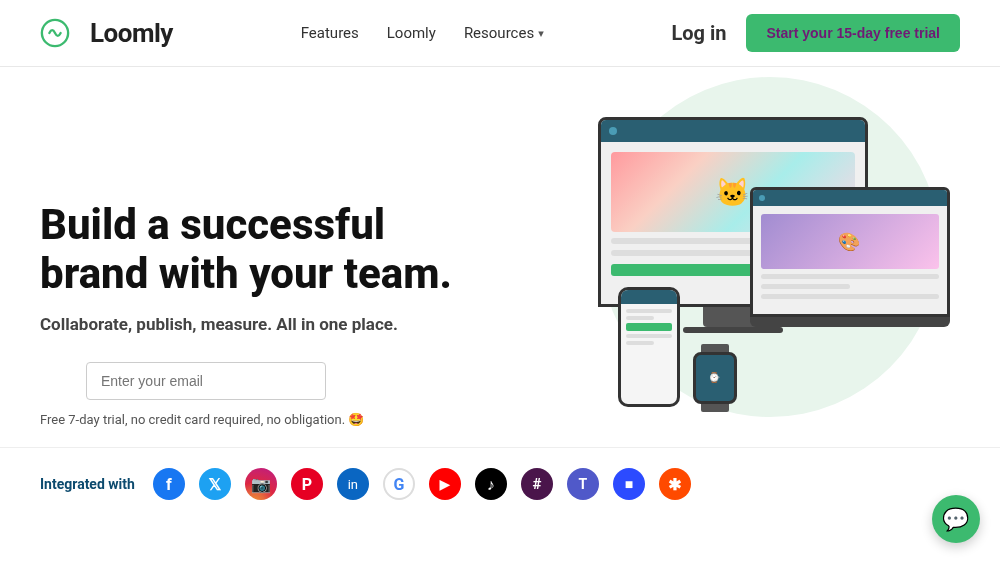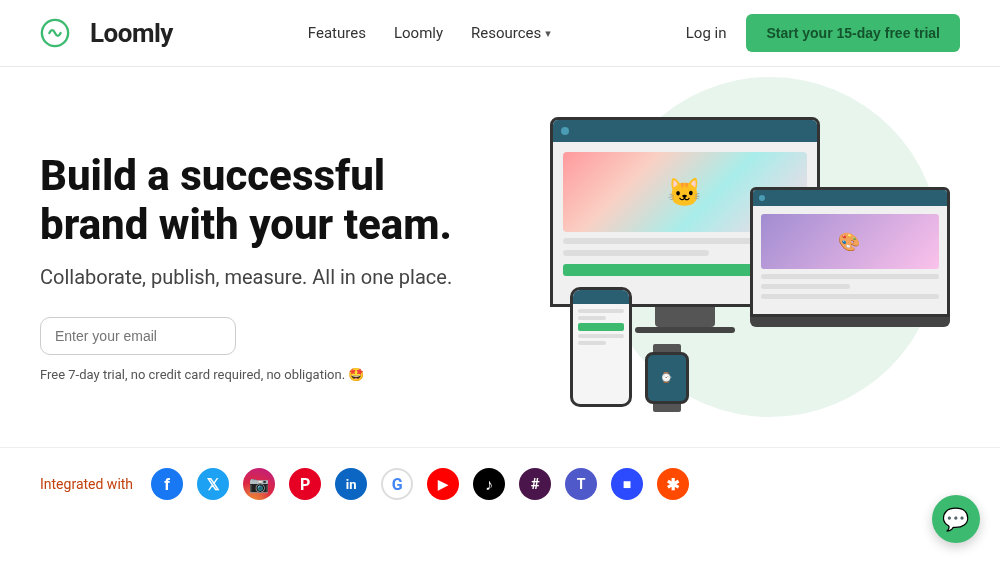--- a/index.html
+++ b/index.html
@@ -41,75 +41,79 @@
       align-items: center;
       gap: 4px;
     }
     .chevron { font-size: 11px; color: #555; }
     .header-actions {
       display: flex;
       align-items: center;
       gap: 20px;
     }
     .login-link {
-      font-size: 15px;
+      font-size: 20px;
       color: #333;
       text-decoration: none;
       cursor: pointer;
+      font-weight: bold;
     }
     .cta-button {
       background: #3cba6f;
-      color: #14532d;
+      color: #701a75;
       border: none;
       padding: 11px 20px;
       border-radius: 6px;
       font-size: 14px;
       font-weight: 600;
       cursor: pointer;
       white-space: nowrap;
     }
 
     
     .hero {
       display: flex;
-      align-items: center;
+      align-items: flex-end;
       padding: 40px 40px 20px 40px;
       min-height: 380px;
       position: relative;
+      gap: 48px;
     }
     .hero-content {
       flex: 0 0 460px;
       z-index: 2;
     }
     .hero-title {
       font-size: 42px;
       font-weight: 800;
       color: #111;
       line-height: 1.15;
       margin-bottom: 16px;
     }
     .hero-subtitle {
-      font-size: 20px;
+      font-size: 17px;
       color: #444;
       margin-bottom: 28px;
+      font-weight: bold;
     }
     .hero-form {
       display: flex;
       align-items: center;
       gap: 10px;
       margin-bottom: 12px;
     }
     .email-input {
       border: 1.5px solid #ccc;
-      border-radius: 10px;
+      border-radius: 4px;
       padding: 10px 14px;
       font-size: 14px;
-      width: 196px;
+      width: 240px;
       outline: none;
       color: #999;
+      margin-left: 46px;
     }
     .get-started-btn {
       background: #3cba6f;
       color: #fff;
       border: none;
       padding: 11px 22px;
       border-radius: 5px;
       font-size: 14px;
       font-weight: 600;
       cursor: pointer;
@@ -291,22 +295,22 @@
     
     .integrations {
       padding: 20px 40px 24px 40px;
       border-top: 1px solid #eee;
       display: flex;
       align-items: center;
       gap: 18px;
     }
     .integrations-label {
       font-size: 14px;
-      color: #c2410c;
-      font-weight: 400;
+      color: #0c4a6e;
+      font-weight: 700;
       white-space: nowrap;
     }
     .integration-icons {
       display: flex;
       align-items: center;
       gap: 14px;
     }
     .integration-icon {
       width: 32px;
       height: 32px;
@@ -439,21 +443,21 @@
   <div class="integration-icons">
 
     <div class="integration-icon" style="background:#1877F2; color:#fff; font-size:16px; font-weight:bold;">f</div>
 
     <div class="integration-icon" style="background:#1DA1F2; color:#fff; font-size:16px; font-weight:bold;">𝕏</div>
 
     <div class="integration-icon" style="background:radial-gradient(circle at 30% 110%, #f09433 0%, #e6683c 25%, #dc2743 50%, #cc2366 75%, #bc1888 100%); color:#fff; font-size:16px;">📷</div>
 
     <div class="integration-icon" style="background:#E60023; color:#fff; font-size:16px; font-weight:bold;">P</div>
 
-    <div class="integration-icon" style="background:#0A66C2; color:#fff; font-size:13px; font-weight:bold;">in</div>
+    <div class="integration-icon" style="background:#0A66C2; color:#fff; font-size:13px; font-weight:normal;">in</div>
 
     <div class="integration-icon" style="background:#fff; border: 2px solid #ddd; color:#4285F4; font-size:16px; font-weight:bold;">G</div>
 
     <div class="integration-icon" style="background:#FF0000; color:#fff; font-size:14px;">▶</div>
 
     <div class="integration-icon" style="background:#000; color:#fff; font-size:16px;">♪</div>
 
     <div class="integration-icon" style="background:#4A154B; color:#fff; font-size:15px; font-weight:bold;">#</div>
 
     <div class="integration-icon" style="background:#5059C9; color:#fff; font-size:14px; font-weight:bold;">T</div>

